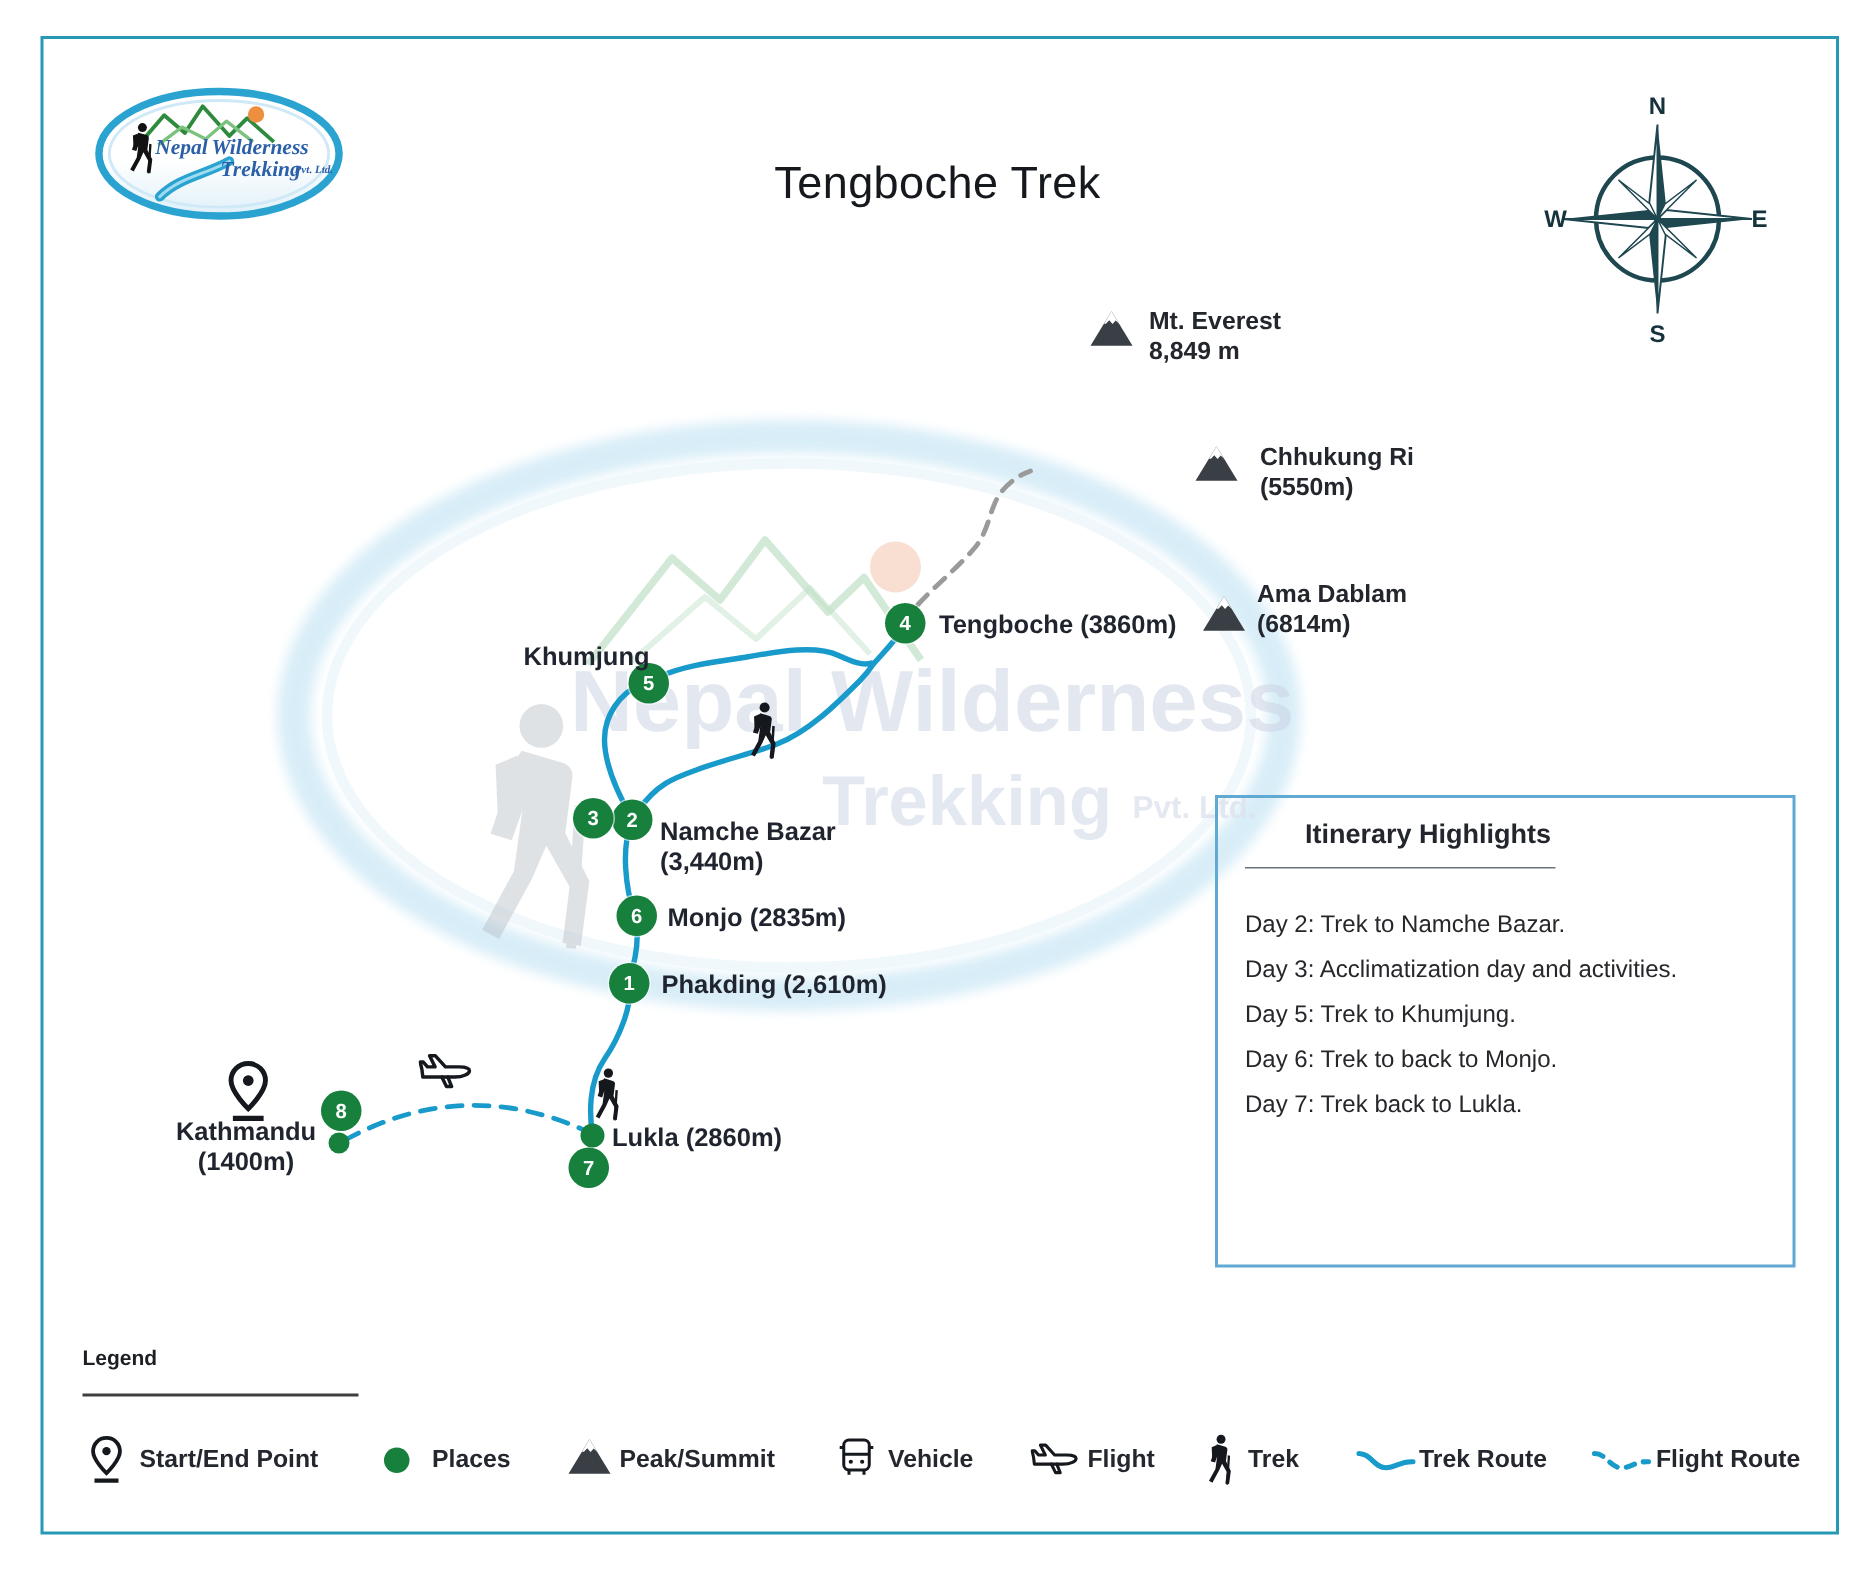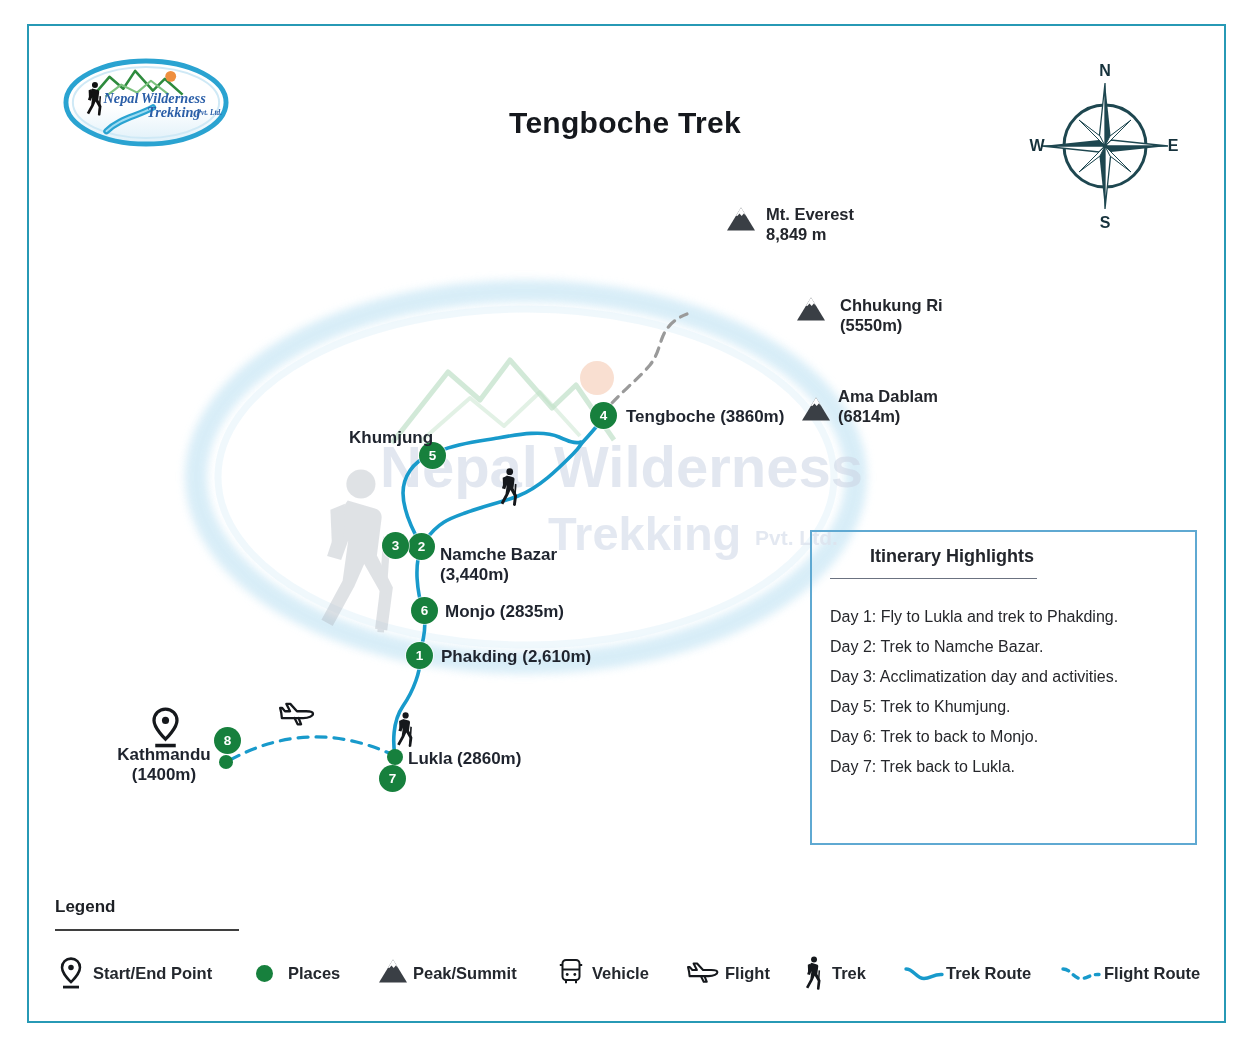--- a/index.html
+++ b/index.html
@@ -7,21 +7,21 @@
     position:relative;width:1250px;height:1050px;background:#ffffff;overflow:hidden;
     font-family:"Liberation Sans",sans-serif;color:var(--text,#1f242e);
   }
   .frame{
     position:absolute;left:27px;top:24px;right:24px;bottom:27px;
     border:2.5px solid var(--frame,#2799b5);pointer-events:none;z-index:6;
   }
   .abs{position:absolute;}
   .page-title{
     position:absolute;left:0;right:0;top:106px;text-align:center;
-    font-size:30px;font-weight:700;letter-spacing:.3px;color:#15181d;z-index:5;
+    font-size:30px;font-weight:400;letter-spacing:.3px;color:#15181d;z-index:5;
   }
   
   .marker{
     position:absolute;width:27px;height:27px;border-radius:50%;
     background:var(--marker,#17803d);color:#fff;display:flex;align-items:center;justify-content:center;
     font-size:13.5px;font-weight:700;z-index:4;box-shadow:0 0 0 1px rgba(255,255,255,.6);
   }
   .dot{position:absolute;border-radius:50%;background:var(--marker,#17803d);z-index:4;}
   .map-label{position:absolute;font-size:17px;font-weight:700;color:#1f242e;line-height:20px;z-index:5;white-space:nowrap;}
   .peak-label{position:absolute;font-size:16.5px;font-weight:700;color:#23262c;line-height:20px;z-index:5;white-space:nowrap;}
@@ -29,21 +29,21 @@
   
   .itinerary{
     position:absolute;left:810px;top:530px;width:387px;height:315px;
     border:2px solid var(--box-border,#5fa9d2);z-index:5;box-sizing:border-box;background:transparent;
   }
   .itinerary-title{position:absolute;left:18px;top:14px;font-size:18px;font-weight:700;color:#23262c;margin-left:40px;}
   .itinerary-rule{position:absolute;left:18px;top:46px;width:207px;height:1px;background:#6b7280;}
   .days{position:absolute;left:18px;top:70px;right:10px;}
   .day{height:30px;line-height:30px;font-size:16px;color:#26272b;white-space:nowrap;}
   
-  .legend-title{position:absolute;left:55px;top:897px;font-size:17px;font-weight:700;color:#1c1f24;z-index:5;}
+  .legend-title{position:absolute;left:55px;top:897px;font-size:14px;font-weight:700;color:#1c1f24;z-index:5;}
   .legend-rule{position:absolute;left:55px;top:929px;width:184px;height:2px;background:#3f3f3f;z-index:5;}
   .legend-label{position:absolute;font-size:16.5px;font-weight:700;color:#24282e;z-index:5;white-space:nowrap;top:964px;}
   svg text{font-family:"Liberation Sans",sans-serif;}
   .logo-text{font-family:"Liberation Serif",serif;font-style:italic;font-weight:700;}
 </style>
 </head>
 <body>
 
 <div class="page">
 
@@ -240,21 +240,20 @@
     </svg>
 
   <svg class="icon" style="left:495px;top:468px;color:#15181c" width="26" height="39" viewBox="0 0 24 36">
       <use href="#hiker"></use>
     </svg>
 
   <div class="itinerary">
     <div class="itinerary-title">Itinerary Highlights</div>
     <div class="itinerary-rule"></div>
     <div class="days">
-      <div class="day">Day 1: Fly to Lukla and trek to Phakding.</div>
       <div class="day">Day 2: Trek to Namche Bazar.</div>
       <div class="day">Day 3: Acclimatization day and activities.</div>
       <div class="day">Day 5: Trek to Khumjung.</div>
       <div class="day">Day 6: Trek to back to Monjo.</div>
       <div class="day">Day 7: Trek back to Lukla.</div>
     </div>
   </div>
 
   <div class="legend-title">Legend</div>
   <div class="legend-rule"></div>

